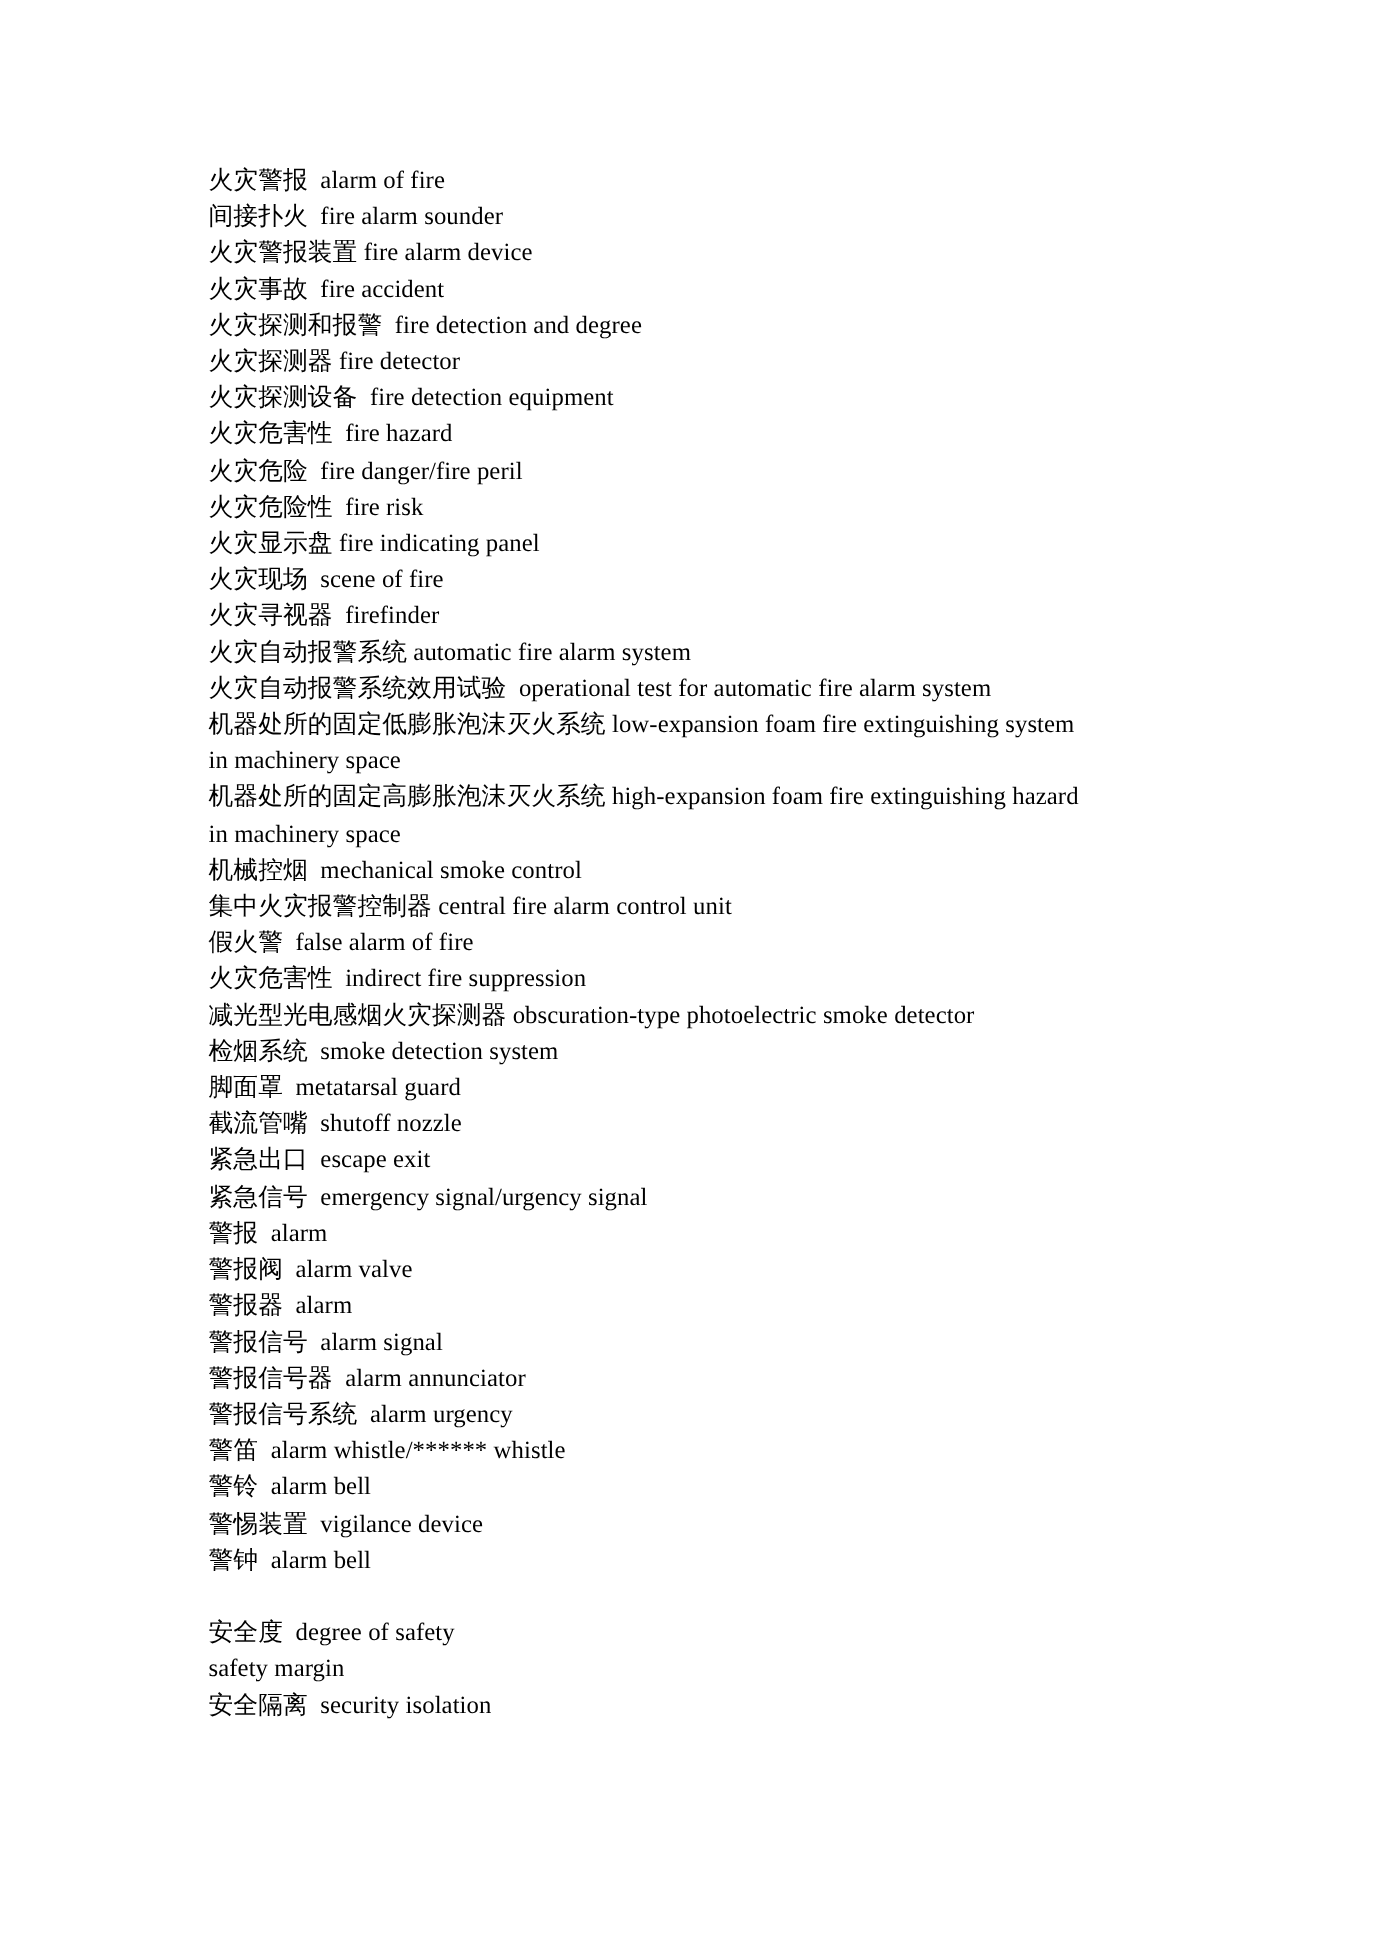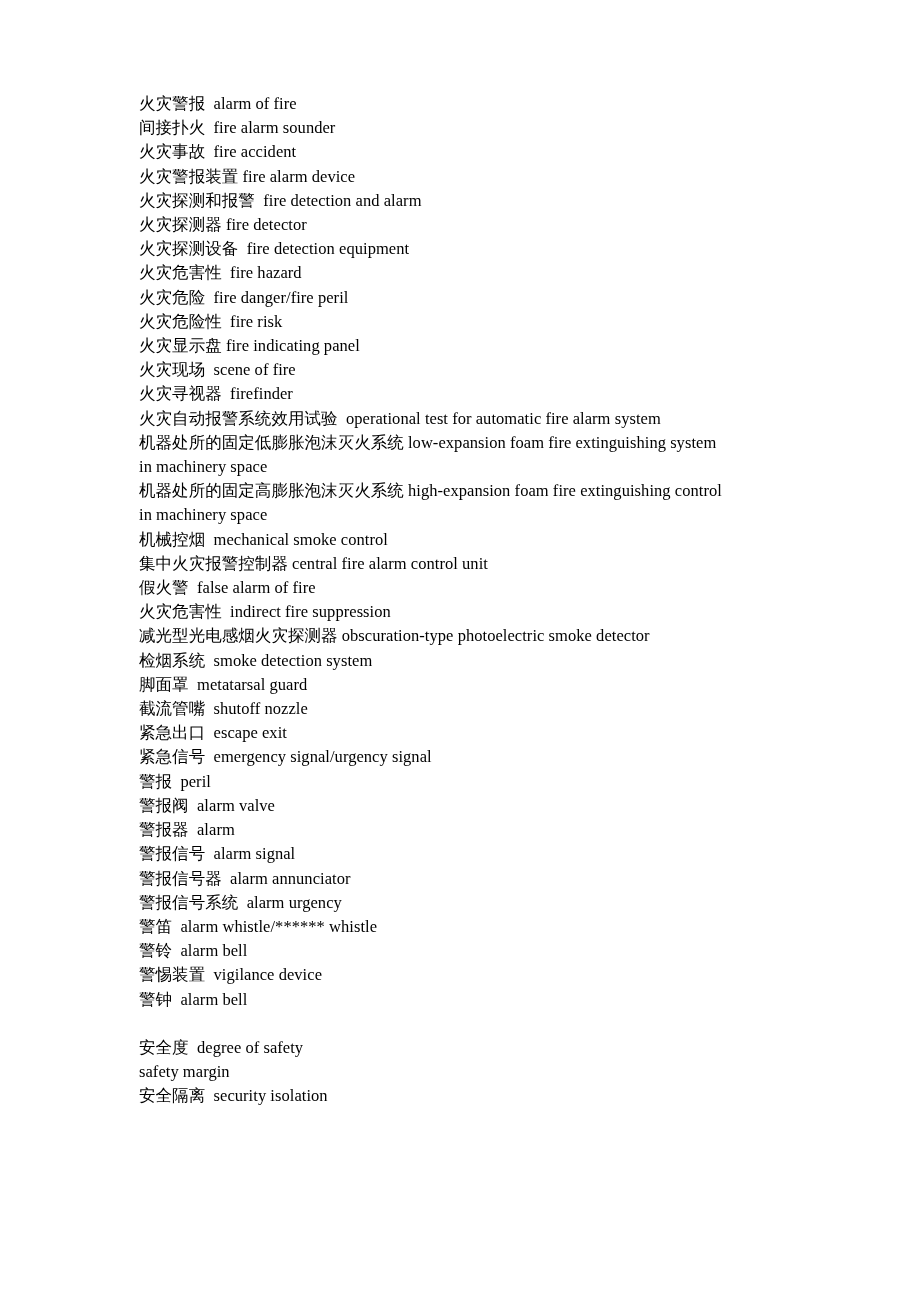--- a/index.html
+++ b/index.html
@@ -17,21 +17,21 @@
   .page {
     position: relative;
     width: 920px;
     height: 1302px;
     background: #ffffff;
     box-sizing: border-box;
   }
   .glossary {
     position: absolute;
     left: 139px;
-    top: 92px;
+    top: 108px;
     width: 588px;
   }
   .entry {
     font-size: 16.5px;
     line-height: 24.2px;
     white-space: pre-wrap;
     word-wrap: break-word;
     text-align: left;
     letter-spacing: 0.05px;
   }
@@ -41,45 +41,46 @@
   }
 </style>
 </head>
 <body>
 
 <div class="page">
   <div class="glossary">
 
     <div class="entry">火灾警报  alarm of fire</div>
     <div class="entry">间接扑火  fire alarm sounder</div>
+    <div class="entry">火灾警报装置 fire alarm device</div>
     <div class="entry">火灾事故  fire accident</div>
-    <div class="entry">火灾警报装置 fire alarm device</div>
-    <div class="entry">火灾探测和报警  fire detection and alarm</div>
+    <div class="entry">火灾探测和报警  fire detection and degree</div>
     <div class="entry">火灾探测器 fire detector</div>
     <div class="entry">火灾探测设备  fire detection equipment</div>
     <div class="entry">火灾危害性  fire hazard</div>
     <div class="entry">火灾危险  fire danger/fire peril</div>
     <div class="entry">火灾危险性  fire risk</div>
     <div class="entry">火灾显示盘 fire indicating panel</div>
     <div class="entry">火灾现场  scene of fire</div>
     <div class="entry">火灾寻视器  firefinder</div>
+    <div class="entry">火灾自动报警系统 automatic fire alarm system</div>
     <div class="entry">火灾自动报警系统效用试验  operational test for automatic fire alarm system</div>
     <div class="entry">机器处所的固定低膨胀泡沫灭火系统 low-expansion foam fire extinguishing system in machinery space</div>
-    <div class="entry">机器处所的固定高膨胀泡沫灭火系统 high-expansion foam fire extinguishing control in machinery space</div>
+    <div class="entry">机器处所的固定高膨胀泡沫灭火系统 high-expansion foam fire extinguishing hazard in machinery space</div>
     <div class="entry">机械控烟  mechanical smoke control</div>
     <div class="entry">集中火灾报警控制器 central fire alarm control unit</div>
     <div class="entry">假火警  false alarm of fire</div>
     <div class="entry">火灾危害性  indirect fire suppression</div>
     <div class="entry">减光型光电感烟火灾探测器 obscuration-type photoelectric smoke detector</div>
     <div class="entry">检烟系统  smoke detection system</div>
     <div class="entry">脚面罩  metatarsal guard</div>
     <div class="entry">截流管嘴  shutoff nozzle</div>
     <div class="entry">紧急出口  escape exit</div>
     <div class="entry">紧急信号  emergency signal/urgency signal</div>
-    <div class="entry">警报  peril</div>
+    <div class="entry">警报  alarm</div>
     <div class="entry">警报阀  alarm valve</div>
     <div class="entry">警报器  alarm</div>
     <div class="entry">警报信号  alarm signal</div>
     <div class="entry">警报信号器  alarm annunciator</div>
     <div class="entry">警报信号系统  alarm urgency</div>
     <div class="entry">警笛  alarm whistle/****** whistle</div>
     <div class="entry">警铃  alarm bell</div>
     <div class="entry">警惕装置  vigilance device</div>
     <div class="entry">警钟  alarm bell</div>
 

